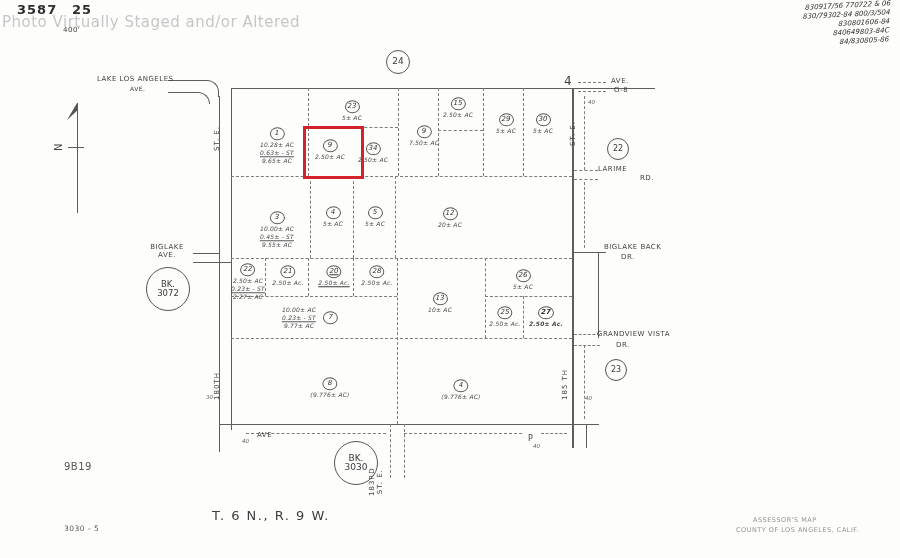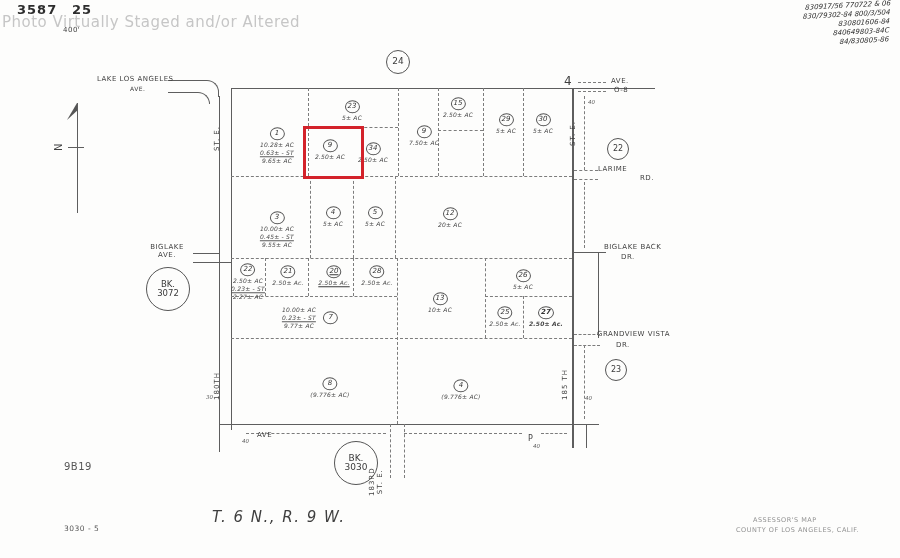--- a/index.html
+++ b/index.html
@@ -272,17 +272,17 @@
     <span class="pnum">8</span>
     <span class="acre">(9.776± AC)</span>
   </div>
   <div class="parcel" style="left:461px;top:390px;">
     <span class="pnum">4</span>
     <span class="acre">(9.776± AC)</span>
   </div>
 
   <span class="lbl" style="left:64px;top:461px;font-size:10px;color:#565656;">9B19</span>
   <span class="lbl" style="left:64px;top:524px;font-size:7.5px;color:#565656;">3030 - 5</span>
-  <span class="lbl" style="left:212px;top:508px;font-size:15px;letter-spacing:1.5px;font-style:italic;">T. 6 N., R. 9 W.</span>
+  <span class="lbl" style="left:212px;top:508px;font-size:13px;letter-spacing:1.5px;">T. 6 N., R. 9 W.</span>
   <span class="stamp" style="left:753px;top:516px;">ASSESSOR'S MAP</span>
   <span class="stamp" style="left:736px;top:526px;">COUNTY OF LOS ANGELES, CALIF.</span>
 
 </div>
 
 </body></html>

